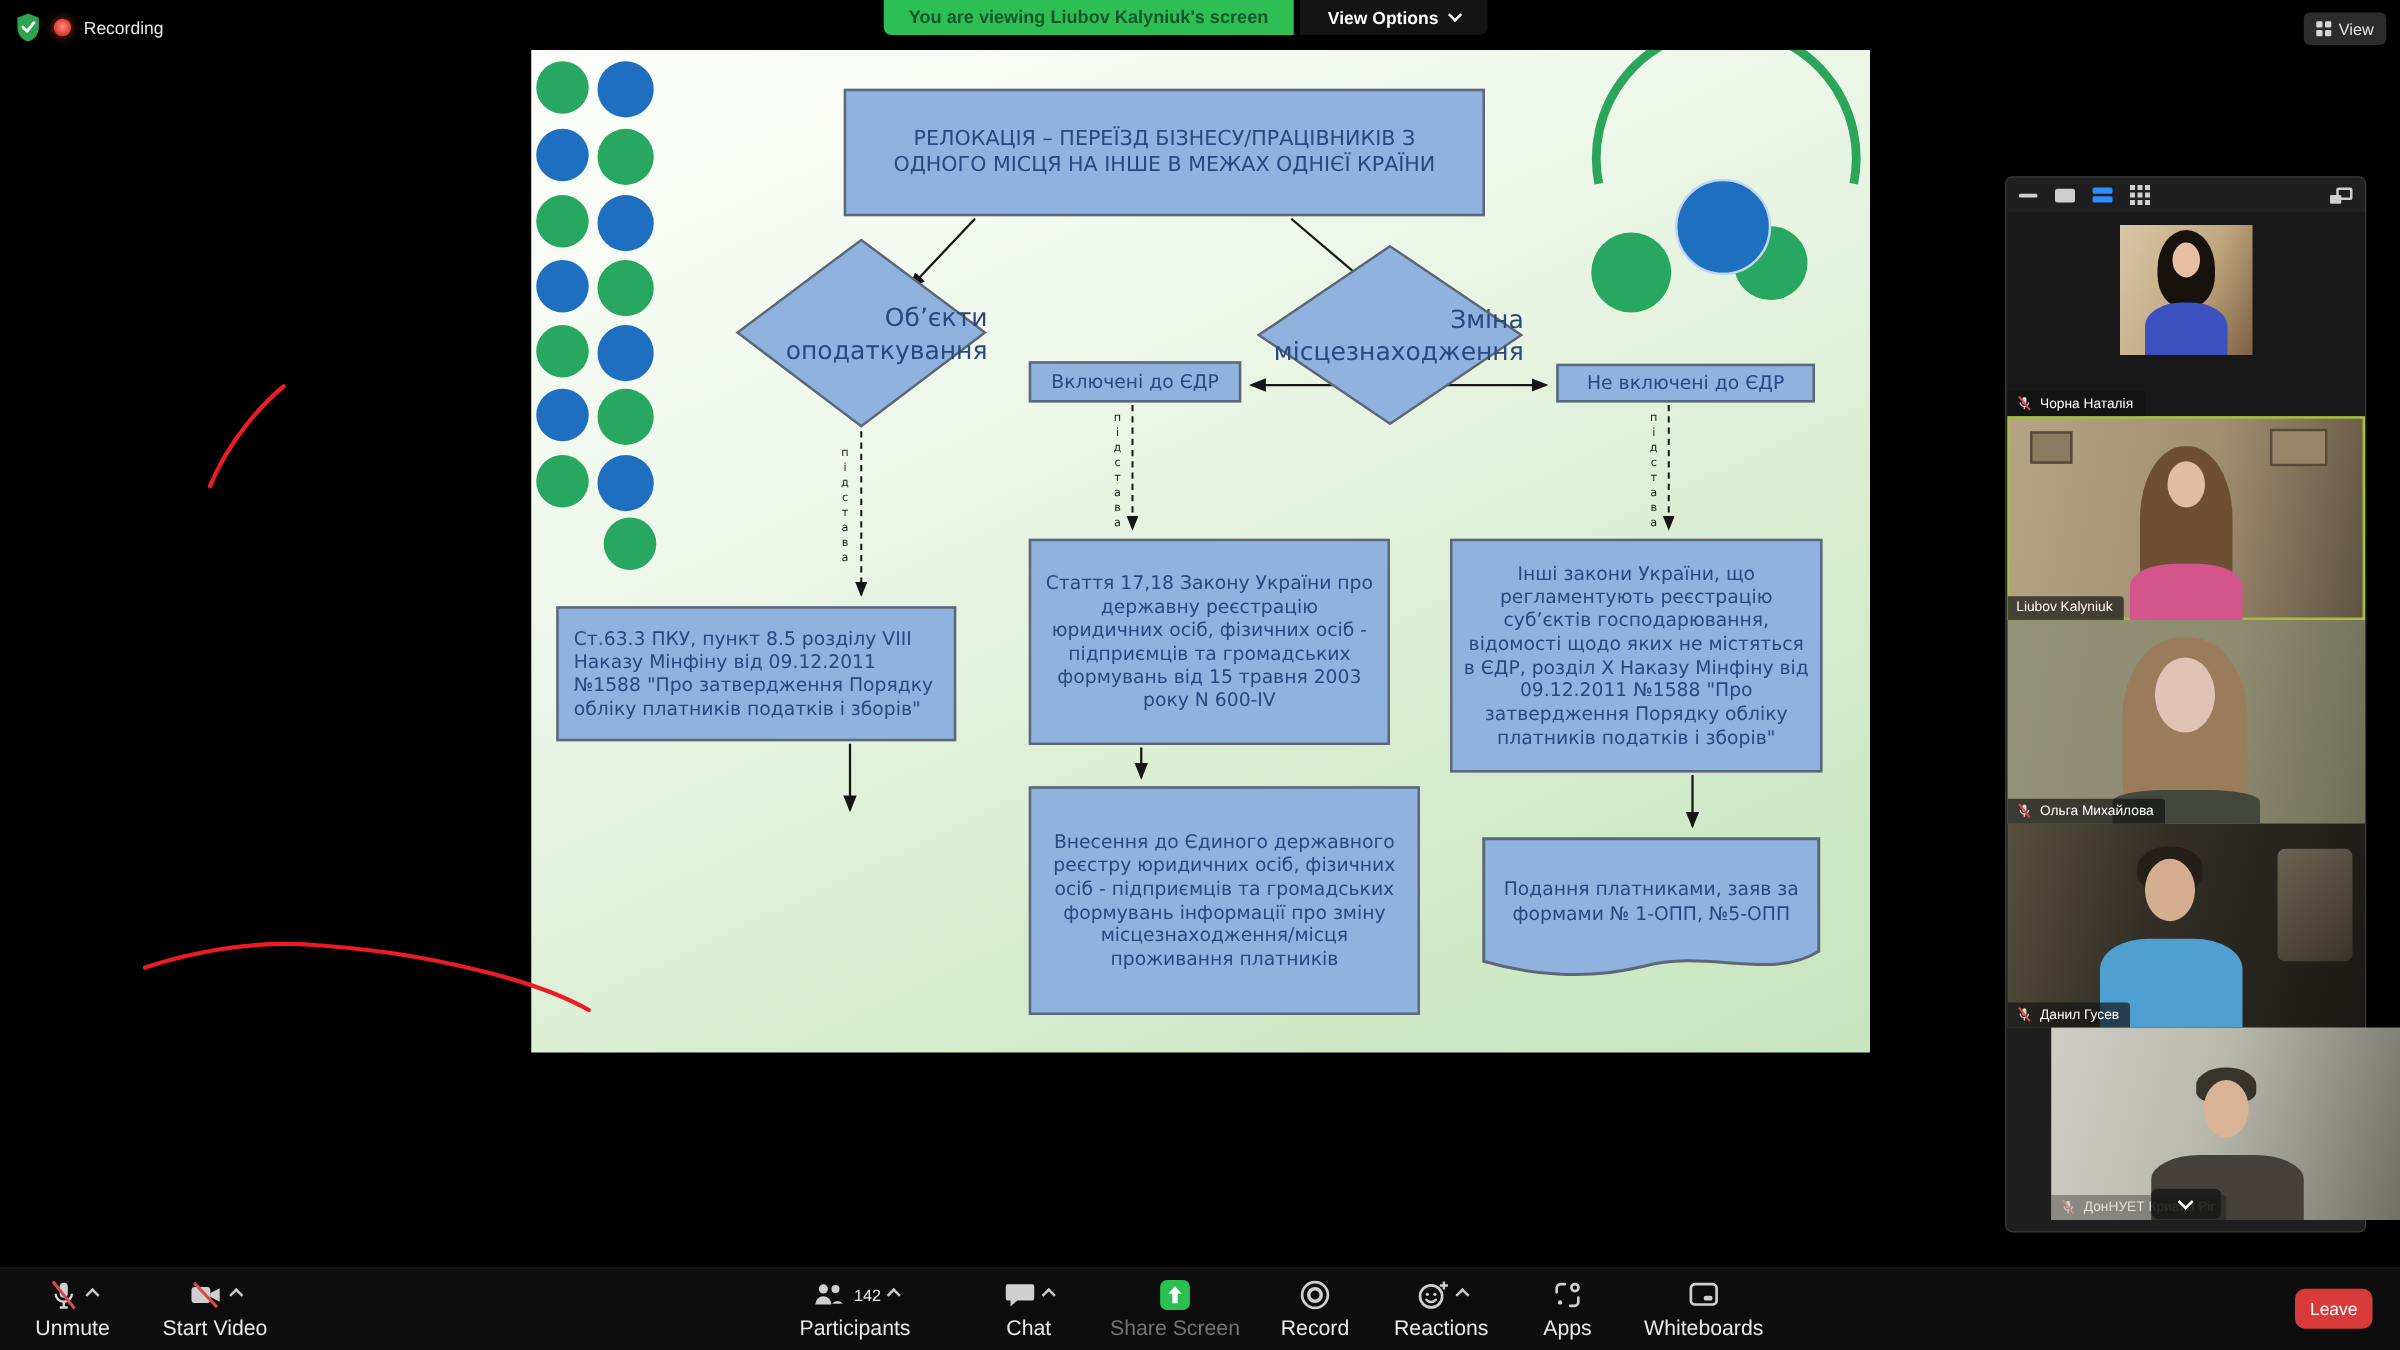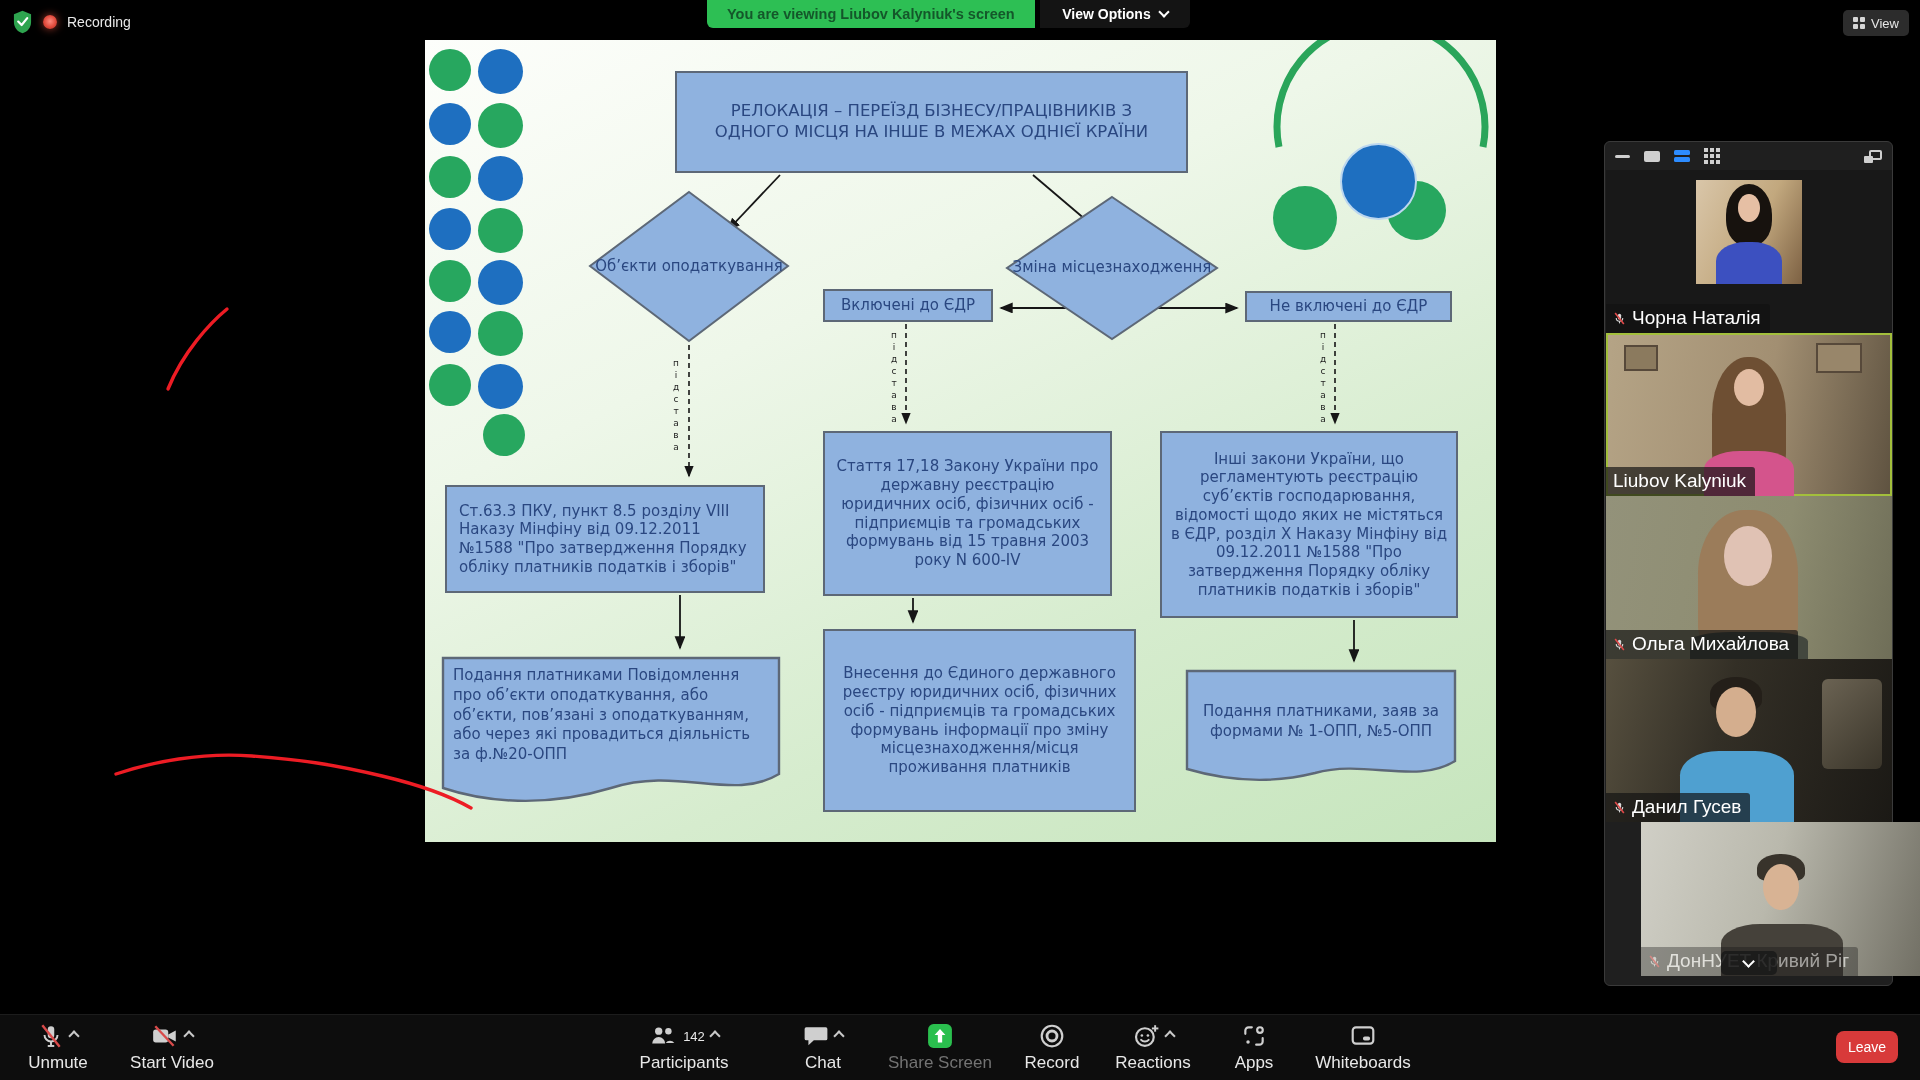--- a/index.html
+++ b/index.html
@@ -37,21 +37,21 @@
            font-family:"DejaVu Sans", sans-serif; }
   .slide .node { position:absolute; display:flex; align-items:center; justify-content:center;
            text-align:center; color:#2a4780; background:#8fb2df; border:2px solid #5d6877;
            line-height:1.25; }
   .circ { position:absolute; border-radius:50%; }
   .c-g { background:#27a75f; } .c-b { background:#1e6fc0; }
   .arrow-svg, .decor-svg { position:absolute; left:0; top:0; pointer-events:none; }
   .vlabel { position:absolute; writing-mode:vertical-rl; text-orientation:upright;
             font-size:9px; letter-spacing:2px; color:#1d1d1d; }
   .diamond-text { position:absolute; inset:0; display:flex; align-items:center;
-            justify-content:center; text-align:center; color:#2a4780; font-size:15px; line-height:1.3; }
+            justify-content:center; text-align:right; color:#2a4780; font-size:20px; line-height:1.3; }
   .docbox-text { position:absolute; inset:0; padding:10px 12px 26px 12px; color:#2a4780;
             font-size:15px; line-height:1.32; }
 
   
   .annotations { position:absolute; left:0; top:0; z-index:5; pointer-events:none; }
 
   
   .panel { position:absolute; left:1604px; top:141px; width:289px; height:845px;
            background:#1f1f1f; border:1px solid #3a3a3a; border-radius:6px; z-index:6; }
   .panel-header { position:absolute; left:0; top:0; width:100%; height:28px;
@@ -62,21 +62,21 @@
   .ph-strip i { width:16px; height:5px; background:#2d8cff; border-radius:1.5px; }
   .ph-grid { display:grid; grid-template-columns:4px 4px 4px; grid-gap:2px; }
   .ph-grid i { width:4px; height:4px; background:#cfcfcf; }
   .ph-pop { margin-left:auto; position:relative; width:18px; height:13px; }
   .ph-pop .b1 { position:absolute; right:0; top:0; width:13px; height:10px; border:2px solid #cfcfcf; border-radius:2px; }
   .ph-pop .b2 { position:absolute; left:0; bottom:0; width:9px; height:7px; background:#cfcfcf; border-radius:1px; }
 
   .tile { position:absolute; left:1px; width:286px; height:163px; overflow:hidden; background:#111; }
   .tile.active { outline:2px solid #a3bf3c; outline-offset:-2px; }
   .name-tag { position:absolute; left:0; bottom:0; background:rgba(18,18,18,.68); color:#fff;
-              font-size:19px; padding:3px 9px 4px 7px; display:flex; align-items:center; gap:6px;
+              font-size:11px; padding:3px 9px 4px 7px; display:flex; align-items:center; gap:6px;
               border-radius:0 3px 0 0; z-index:3; }
   .name-tag.faded { opacity:.5; }
   .person { position:absolute; z-index:1; }
   .head, .hair, .torso { position:absolute; }
   .panel-chevron { position:absolute; left:50%; transform:translateX(-50%); bottom:10px;
               width:56px; height:24px; background:rgba(25,25,25,.85); border-radius:5px;
               display:flex; align-items:center; justify-content:center; z-index:4; }
   .panel-chevron .cd { width:9px; height:9px; border-right:2.4px solid #fff; border-bottom:2.4px solid #fff;
               transform:rotate(45deg); margin-top:-4px; }
 
@@ -187,26 +187,20 @@
       <div class="diamond-text">Зміна місцезнаходження</div>
     </div>
 
     <div class="node" style="left:398px;top:249px;width:170px;height:33px;font-size:15px;">Включені до ЄДР</div>
     <div class="node" style="left:820px;top:251px;width:207px;height:31px;font-size:15px;">Не включені до ЄДР</div>
 
     <div class="node" style="left:20px;top:445px;width:320px;height:108px;font-size:15px;justify-content:flex-start;text-align:left;padding:8px 12px;">Ст.63.3 ПКУ, пункт 8.5 розділу VIII Наказу Мінфіну від 09.12.2011 №1588 "Про затвердження Порядку обліку платників податків і зборів"</div>
     <div class="node" style="left:398px;top:391px;width:289px;height:165px;font-size:15px;padding:8px 10px;">Стаття 17,18 Закону України про державну реєстрацію юридичних осіб, фізичних осіб - підприємців та громадських формувань від 15 травня 2003 року N 600-IV</div>
     <div class="node" style="left:735px;top:391px;width:298px;height:187px;font-size:15px;padding:8px 8px;">Інші закони України, що регламентують реєстрацію суб’єктів господарювання, відомості щодо яких не містяться в ЄДР, розділ X Наказу Мінфіну від 09.12.2011 №1588 "Про затвердження Порядку обліку платників податків і зборів"</div>
 
-    <div style="position:absolute;left:16px;top:616px;width:340px;height:152px;">
-      <svg width="340" height="152">
-        <path d="M2,2 H338 V118 C292,146 238,110 170,132 C104,152 44,146 2,132 Z" fill="#8fb2df" stroke="#5d6877" stroke-width="2.4"></path>
-      </svg>
-      <div class="docbox-text" style="text-align:left;">Подання платниками Повідомлення про об’єкти оподаткування, або об’єкти, пов’язані з оподаткуванням, або через які провадиться діяльність за ф.№20-ОПП</div>
-    </div>
 
     <div class="node" style="left:398px;top:589px;width:313px;height:183px;font-size:15px;padding:10px 10px;">Внесення до Єдиного державного реєстру юридичних осіб, фізичних осіб - підприємців та громадських формувань інформації про зміну місцезнаходження/місця проживання платників</div>
 
     <div style="position:absolute;left:760px;top:629px;width:272px;height:127px;">
       <svg width="272" height="127">
         <path d="M2,2 H270 V92 C232,116 180,90 130,104 C82,116 36,110 2,100 Z" fill="#8fb2df" stroke="#5d6877" stroke-width="2.4"></path>
       </svg>
       <div class="docbox-text" style="display:flex;align-items:center;text-align:center;padding:0 16px 22px 16px;">Подання платниками, заяв за формами № 1-ОПП, №5-ОПП</div>
     </div>
   </div>

